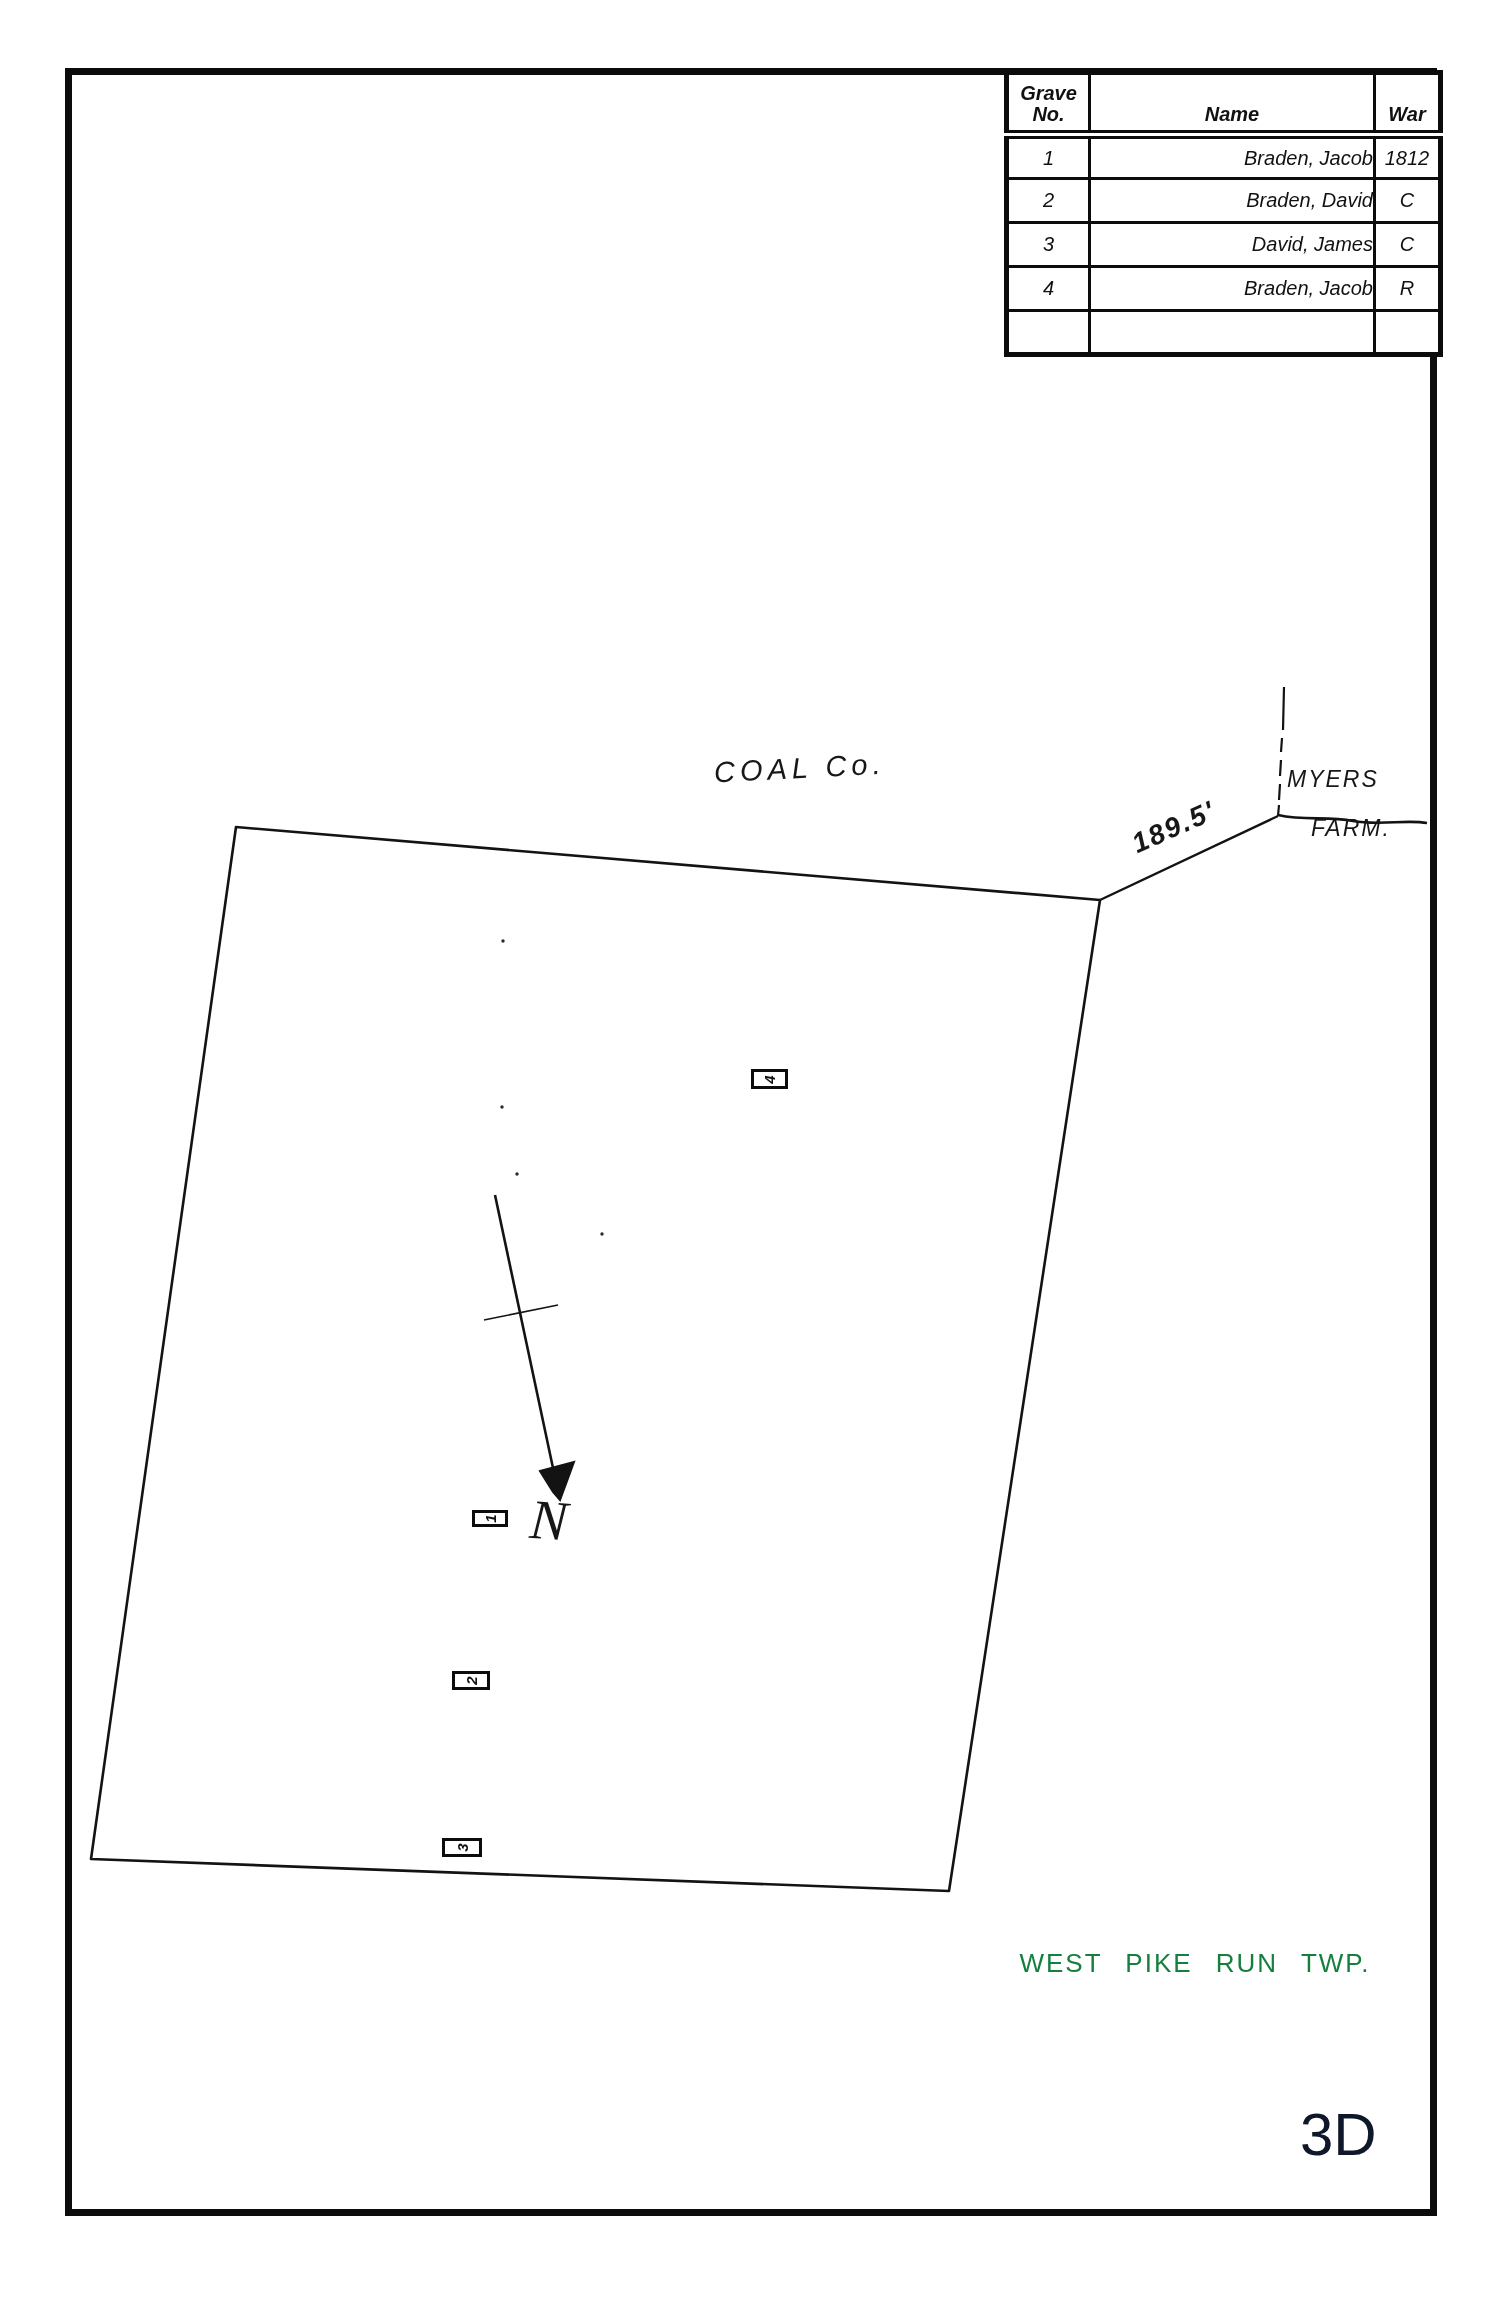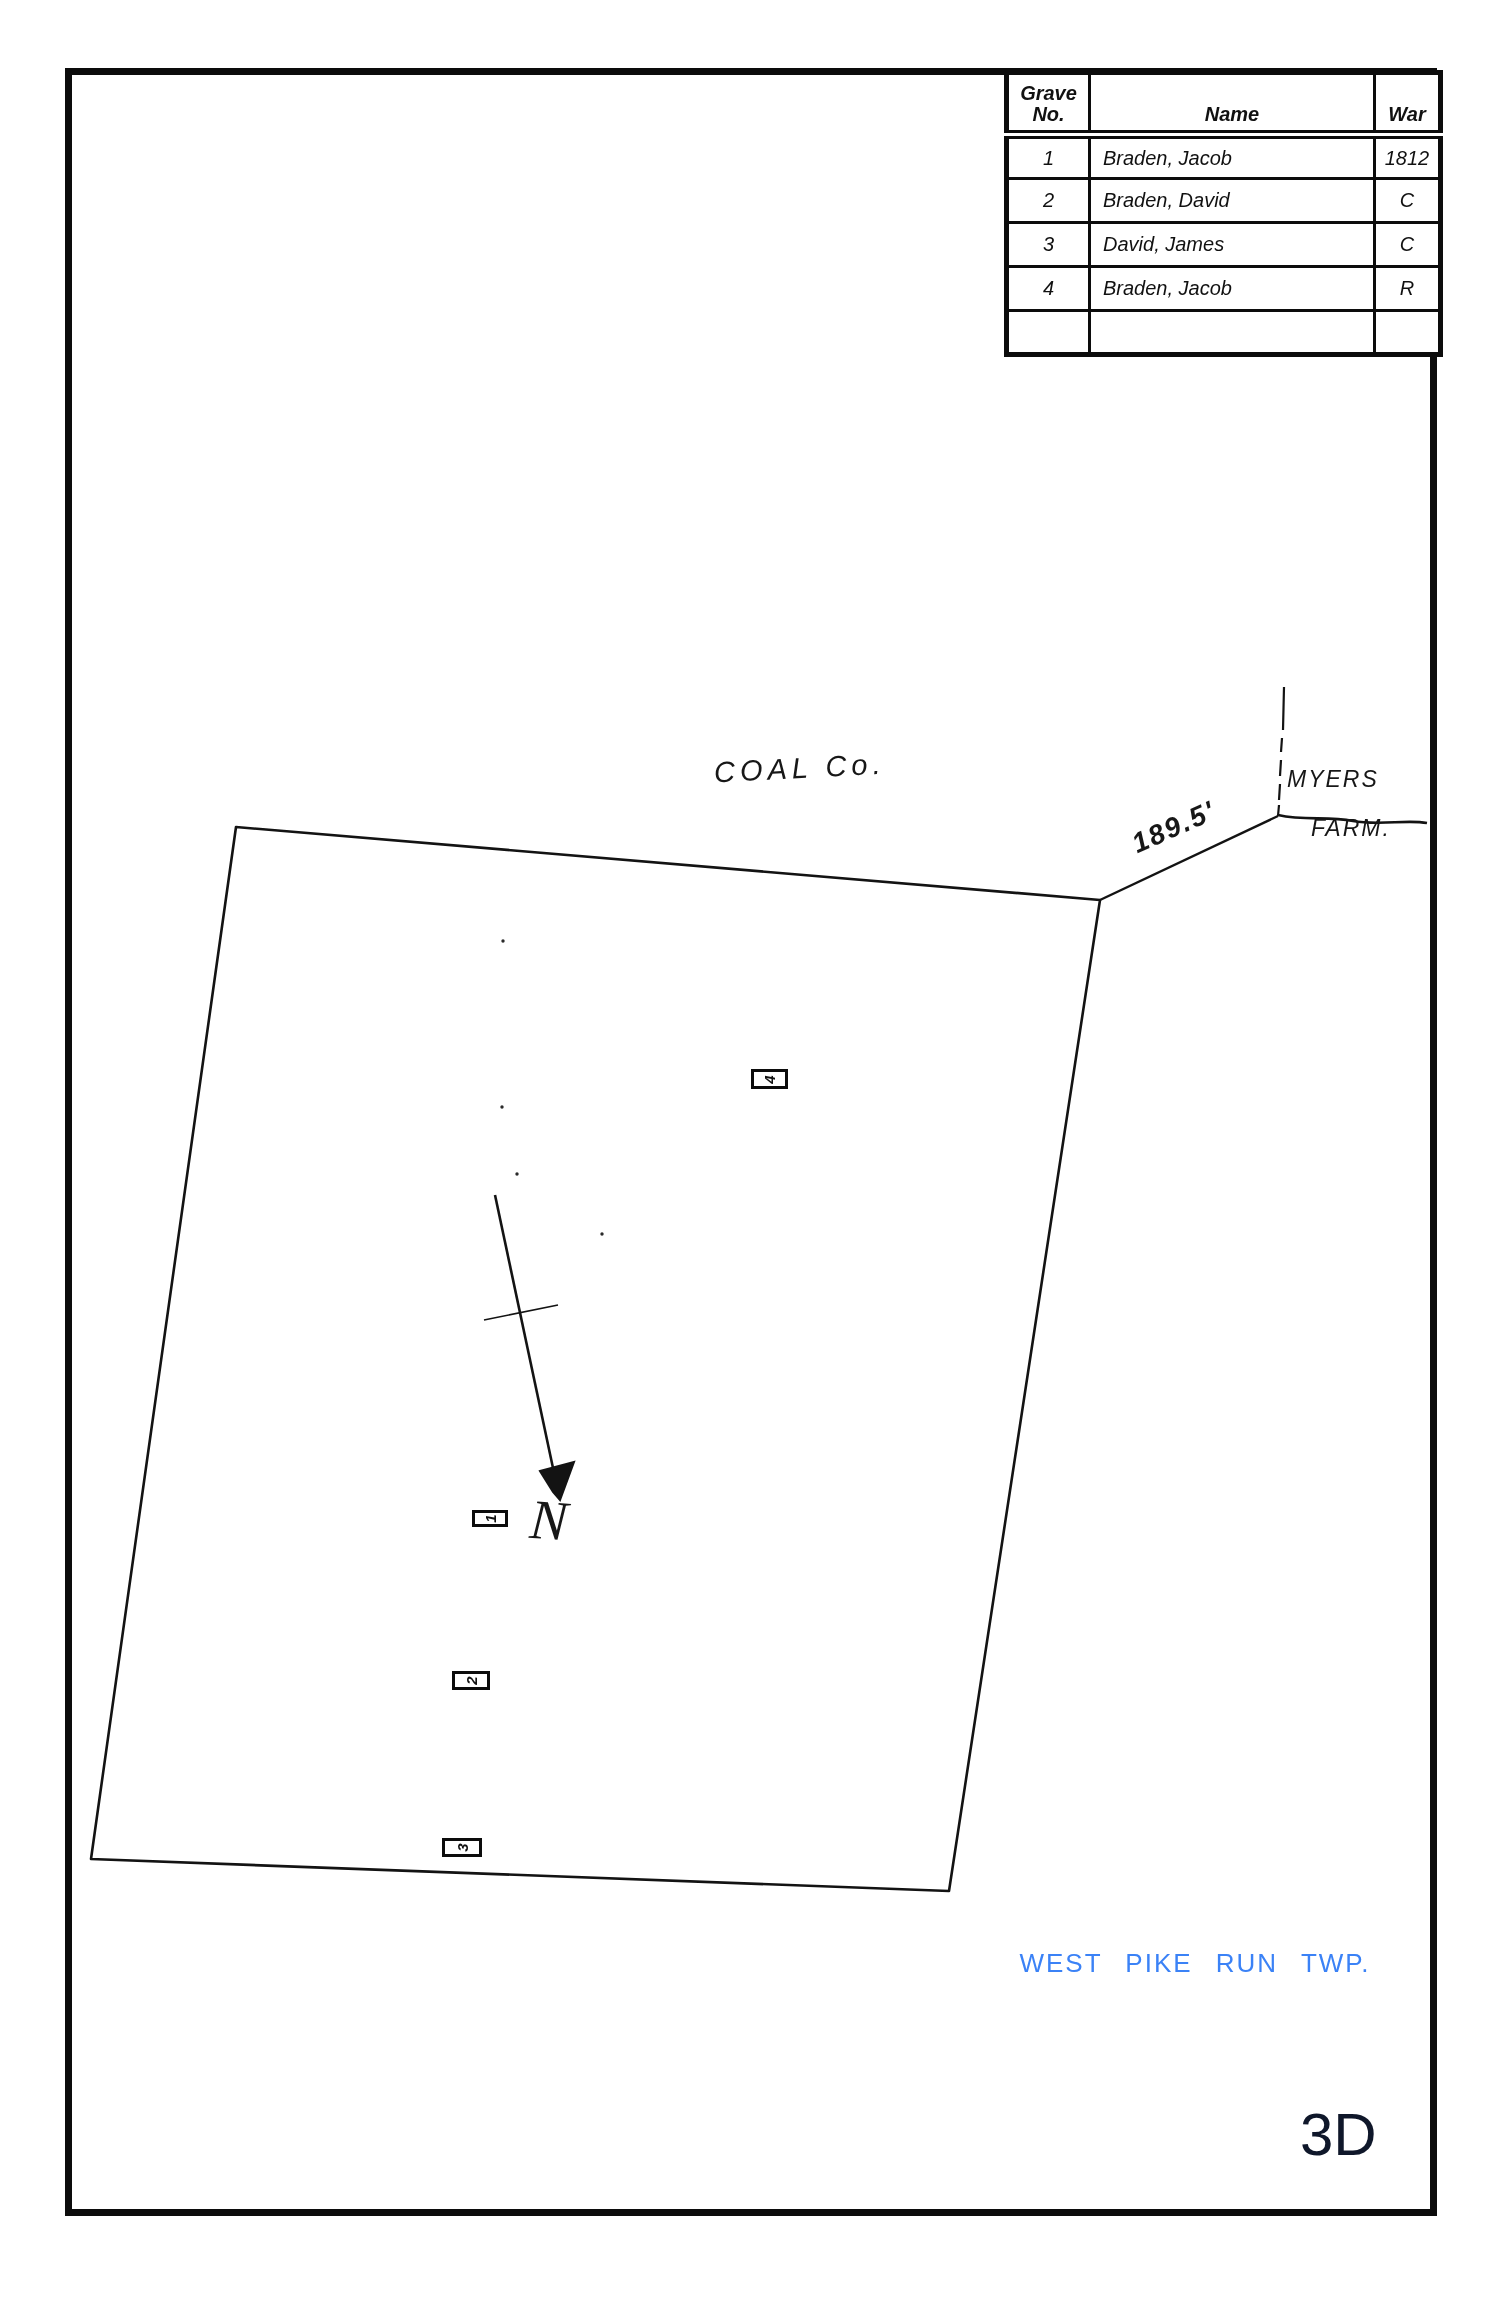--- a/index.html
+++ b/index.html
@@ -51,21 +51,21 @@
     vertical-align: bottom;
     padding-bottom: 5px;
     border-bottom: 9px double #0c0c0c;
     line-height: 1.05;
   }
   .grave-table tbody td {
     height: 44px;
     font: italic 20px "Liberation Sans", sans-serif;
   }
   .grave-table .td-no  { text-align: center; }
-  .grave-table .td-name{ text-align: left; padding-left: 12px; }
+  .grave-table .td-name{ text-align: right; padding-left: 12px; }
   .grave-table .td-war { text-align: center; margin-top: 32px; }
 
   
   .hand {
     position: absolute;
     font-style: italic;
     color: #171717;
     white-space: nowrap;
   }
   .coal-label {
@@ -116,21 +116,21 @@
   }
   .title-main {
     font-size: 36px; font-weight: 400;
     letter-spacing: 5px; word-spacing: 22px;
     color: #141414;
   }
   .title-sub {
     margin-top: 8px;
     font-size: 26px; font-weight: 400;
     letter-spacing: 2px; word-spacing: 14px;
-    color: #3b82f6;
+    color: #15803d;
   }
   .sheet-number {
     position: absolute;
     left: 1300px; top: 2100px;
     font-size: 60px; font-weight: 400;
     color: #0f172a;
   }
 </style>
 </head>
 <body>

